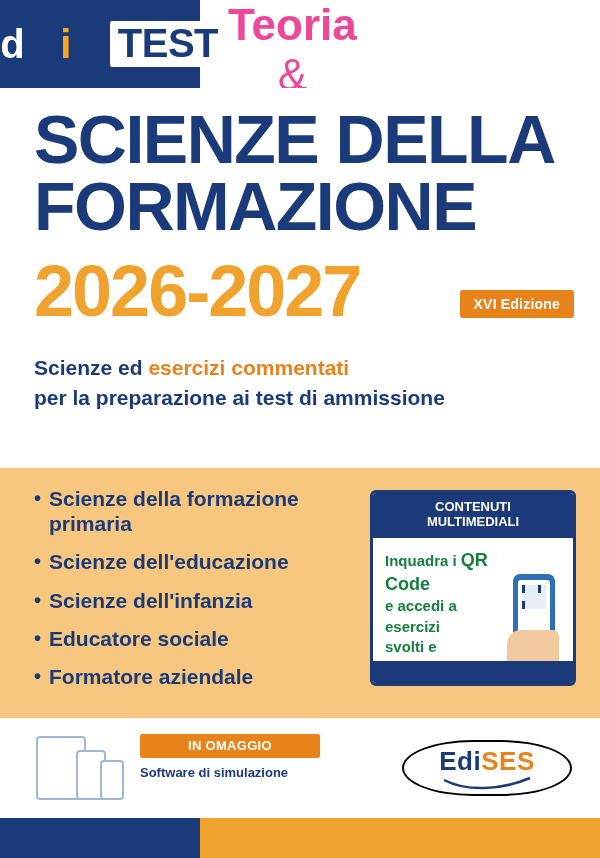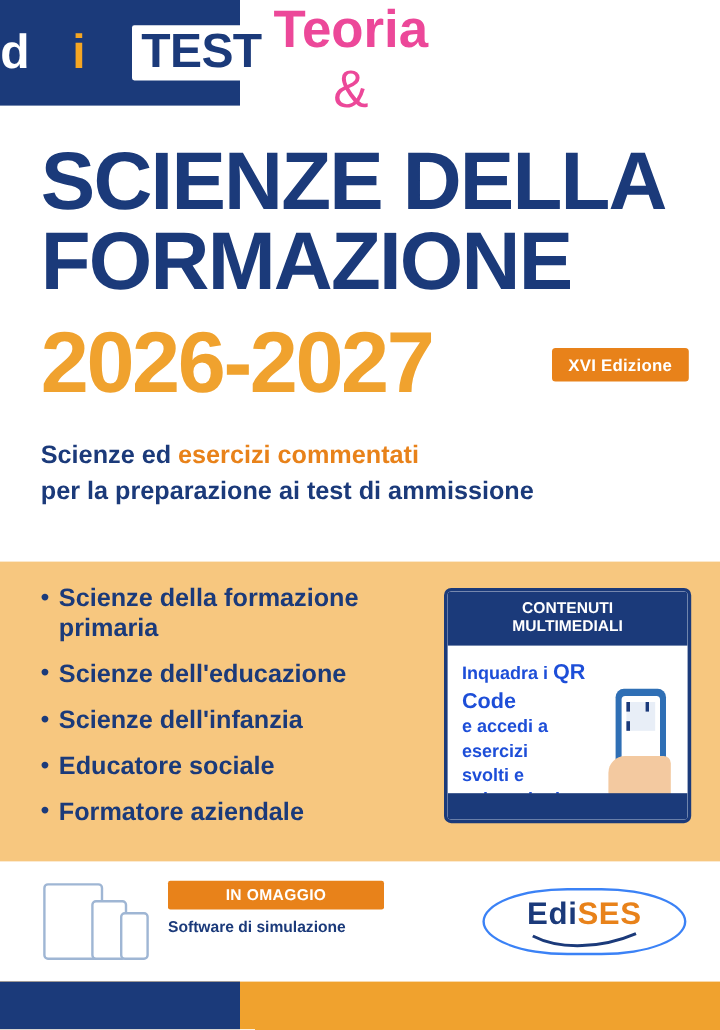--- a/index.html
+++ b/index.html
@@ -69,21 +69,21 @@
     flex-direction: column;
   }
   .header-title .amp {
     font-weight: normal;
     padding: 0 4px;
   }
 
   
   .title-area {
     position: absolute;
-    top: 100px; left: 0;
+    top: 88px; left: 0;
     width: 600px;
     height: 380px;
     background: #ffffff;
     padding: 18px 34px 0 34px;
     box-sizing: border-box;
   }
   .main-title {
     color: #1b3a7a;
     font-size: 68px;
     font-weight: bold;
@@ -173,21 +173,21 @@
     line-height: 1.15;
     padding: 7px 4px 8px 4px;
   }
   .qr-body {
     position: relative;
     padding: 10px 10px 0 12px;
     height: 128px;
     box-sizing: border-box;
   }
   .qr-line {
-    color: #1d4ed8;
+    color: #15803d;
     font-size: 15px;
     line-height: 1.35;
     font-weight: bold;
     max-width: 120px;
   }
   .qr-line .big {
     font-size: 18px;
     font-weight: bold;
   }
   .qr-line.soft { font-weight: bold; }
@@ -298,21 +298,21 @@
   }
   .publisher {
     position: absolute;
     right: 28px;
     top: 22px;
     width: 170px;
     text-align: center;
   }
   .pub-oval {
     position: relative;
-    border: 2px solid #3b82f6;
+    border: 2px solid #000000;
     border-radius: 50%/60%;
     padding: 6px 0 4px 0;
     background: #ffffff;
   }
   .pub-name {
     font-size: 26px;
     font-weight: bold;
     color: #1b3a7a;
     letter-spacing: 0.5px;
     line-height: 1;

